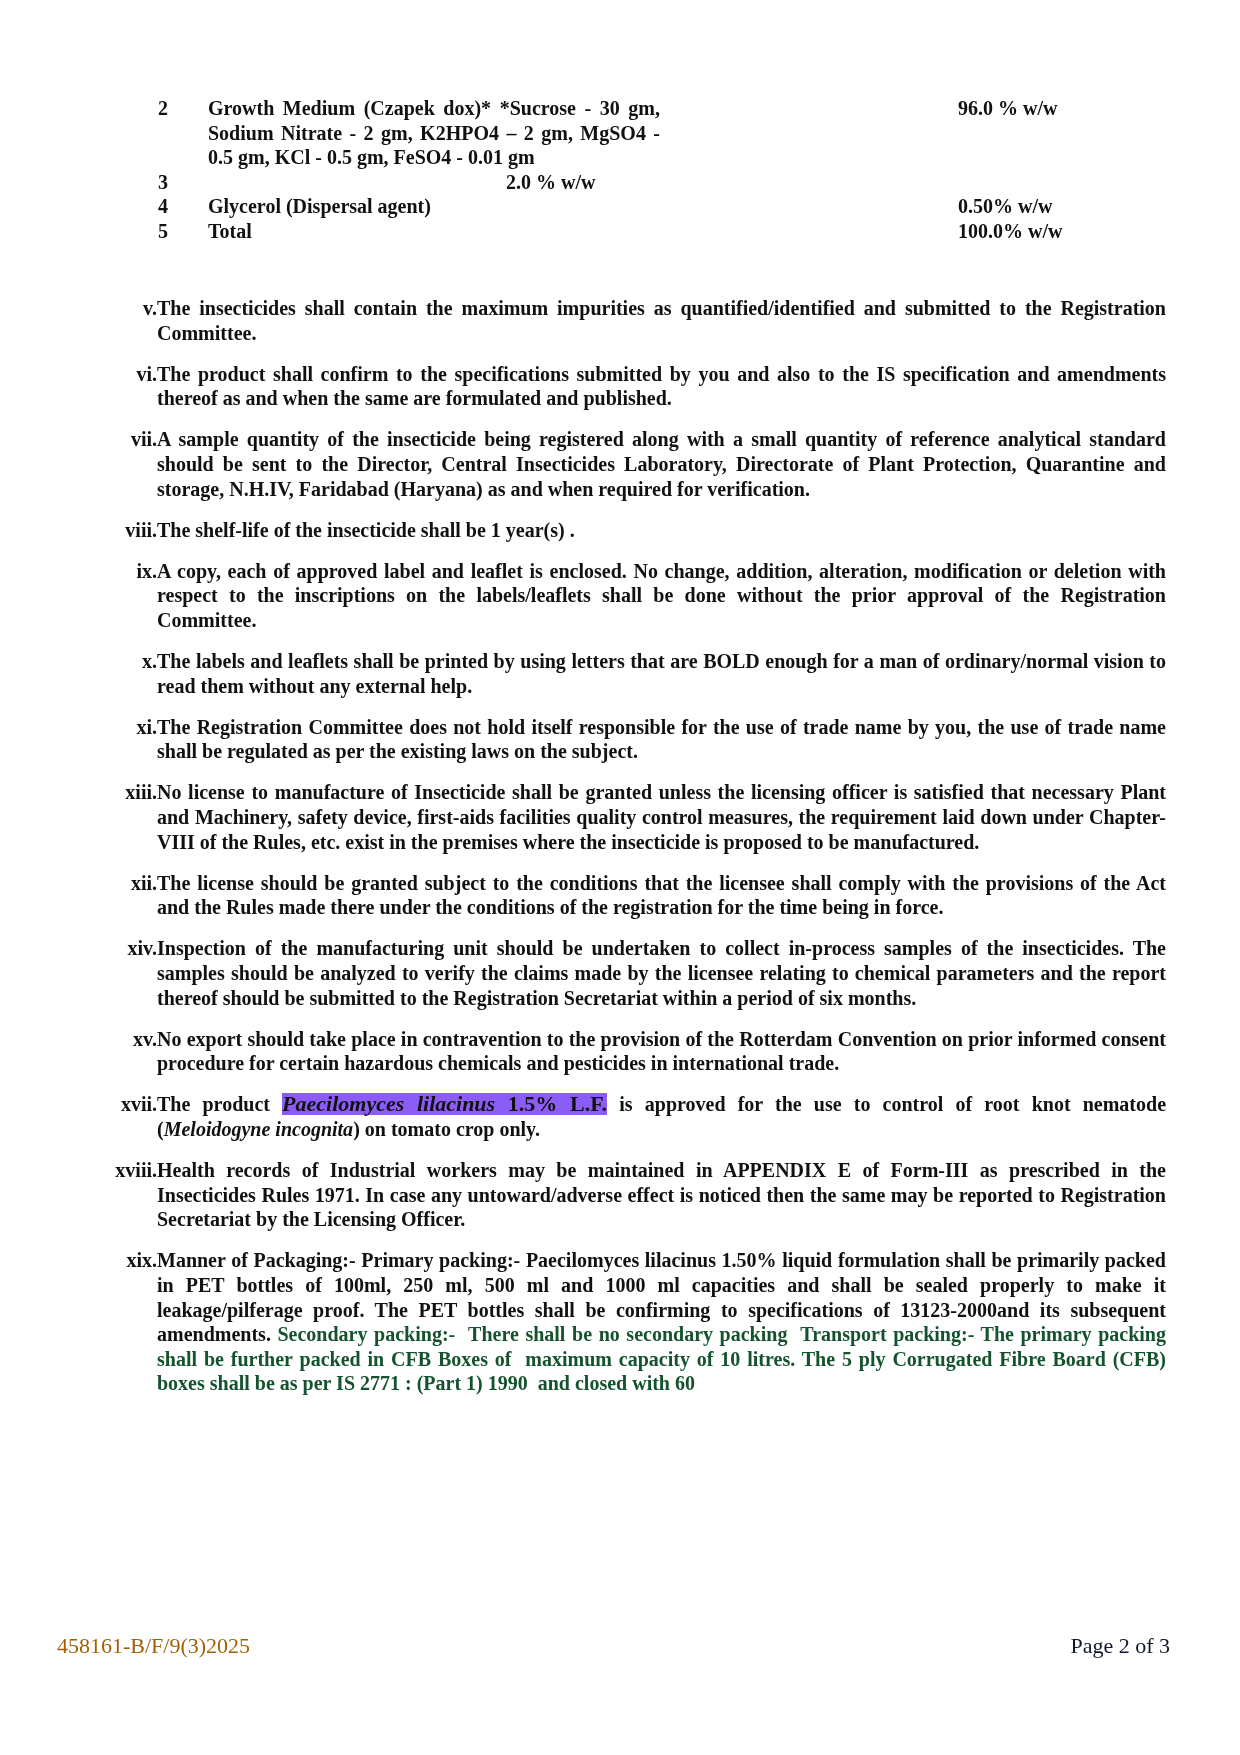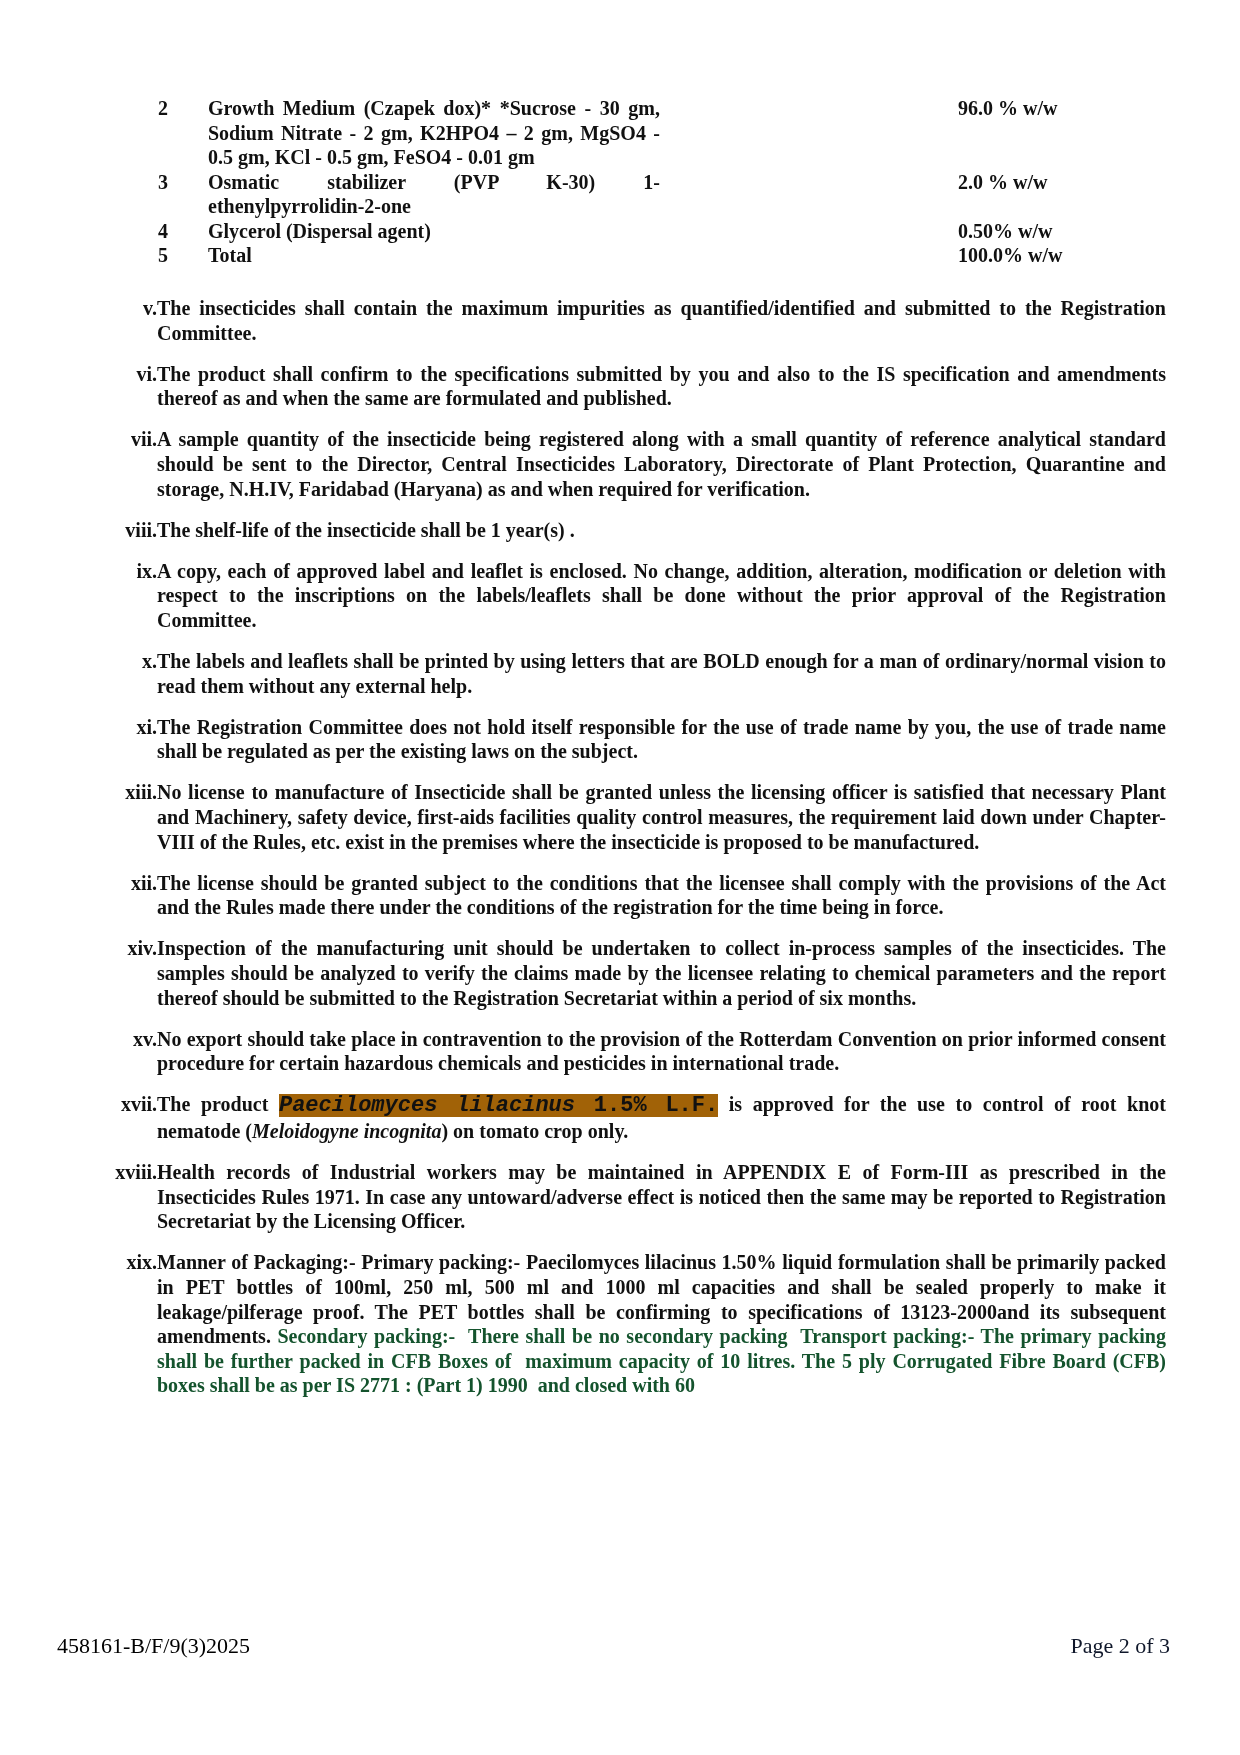--- a/index.html
+++ b/index.html
@@ -20,47 +20,43 @@
     .comp-row.r2 { margin-bottom: 0; }
     .comp-row.r3, .comp-row.r4, .comp-row.r5 { margin-top: 0; }
 
     
     .list { position: absolute; left: 100px; top: 296px; width: 1066px; }
     .item { display: flex; font-weight: bold; font-size: 20px; line-height: 24.6px; margin-bottom: 16.5px; }
     .item-num { width: 57px; text-align: right; padding-right: 0px; box-sizing: border-box; flex-shrink: 0; }
     .item-text { flex: 1; text-align: justify; padding-left: 0; }
     .item.spaced { margin-top: 4px; }
     .gray { color: #14532d; }
-    .hl { background: #a16207; font-family: Liberation Mono, monospace; }
+    .hl { background: #8b5cf6; font-family: Liberation Serif, serif; }
     .hl-it { font-style: italic; font-size: 22px; }
     .hl-num { font-size: 22px; }
     .it { font-style: italic; }
 
     
-    .footer-left { position: absolute; left: 57px; top: 1633px; font-size: 22px; color: #000000; }
+    .footer-left { position: absolute; left: 57px; top: 1633px; font-size: 22px; color: #a16207; }
     .footer-right { position: absolute; right: 70px; top: 1633px; font-size: 22px; color: #0f172a; }
   </style>
 </head>
 <body>
 
 <div class="page">
 
   <div class="comp-table">
     <div class="comp-row r2">
       <div class="comp-no">2</div>
       <div class="comp-desc">Growth Medium (Czapek dox)* *Sucrose - 30 gm, Sodium Nitrate - 2 gm, K2HPO4 – 2 gm, MgSO4 - 0.5 gm, KCl - 0.5 gm, FeSO4 - 0.01 gm</div>
       <div class="comp-gap"></div>
       <div class="comp-val">96.0 % w/w</div>
     </div>
     <div class="comp-row r3">
       <div class="comp-no">3</div>
-      <div class="comp-desc">
-        <div class="comp-desc justify-last" style="width:452px">Osmatic stabilizer (PVP K-30) 1-</div>
-        <div>ethenylpyrrolidin-2-one</div>
-      </div>
       <div class="comp-gap"></div>
       <div class="comp-val">2.0 % w/w</div>
     </div>
     <div class="comp-row r4">
       <div class="comp-no">4</div>
       <div class="comp-desc">Glycerol (Dispersal agent)</div>
       <div class="comp-gap"></div>
       <div class="comp-val">0.50% w/w</div>
     </div>
     <div class="comp-row r5">

